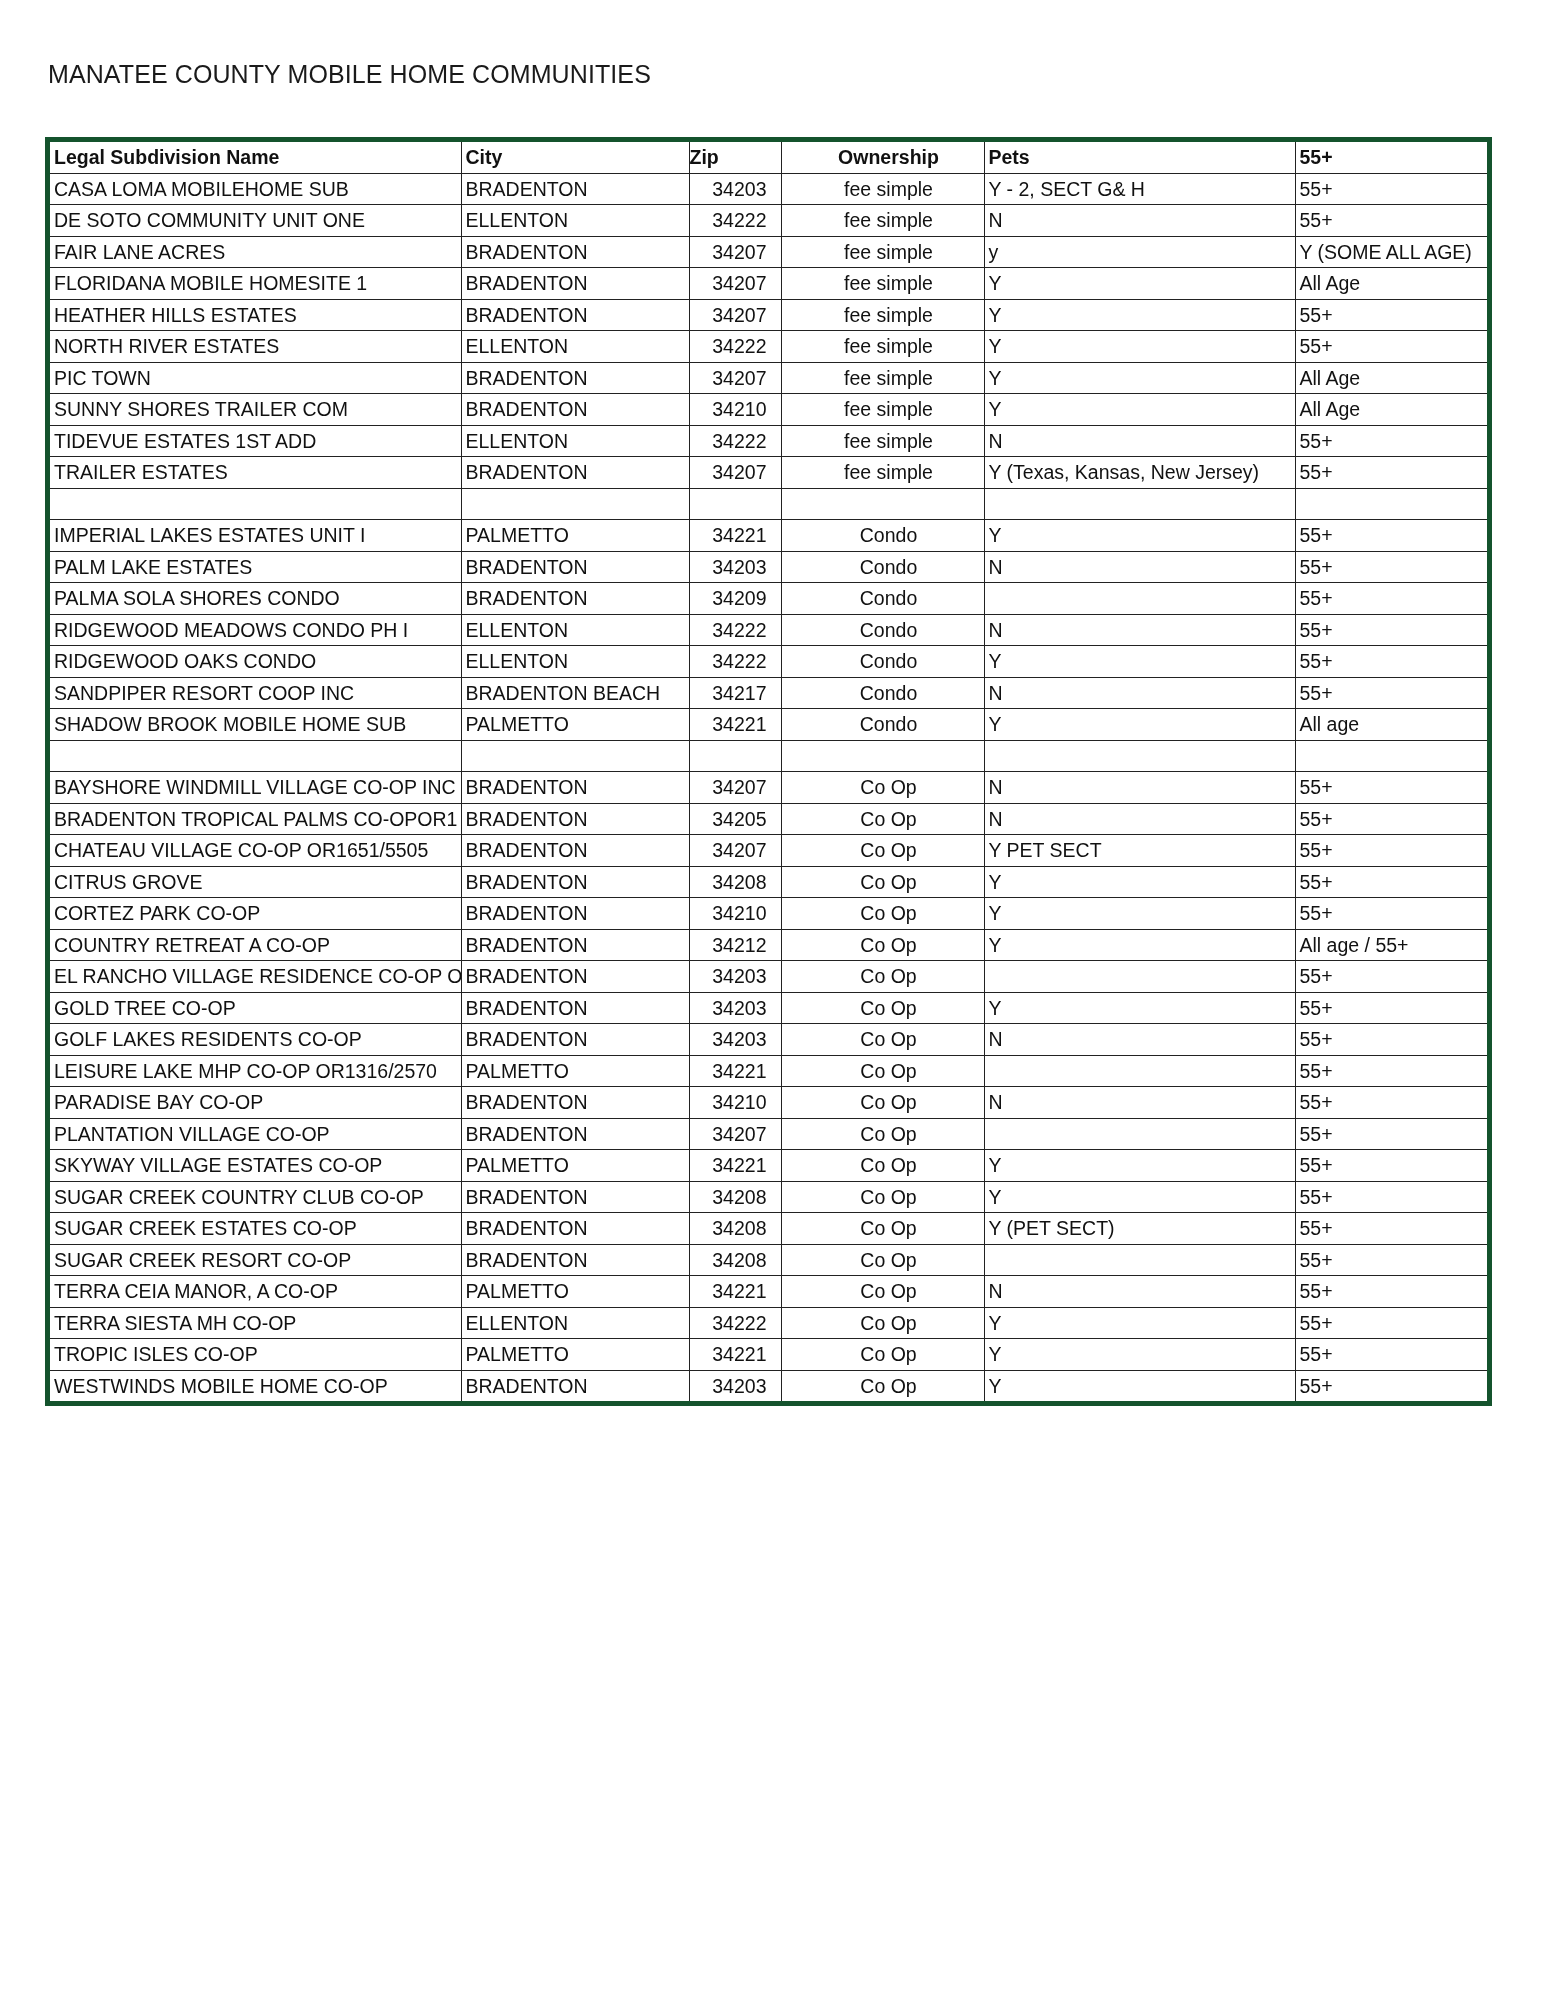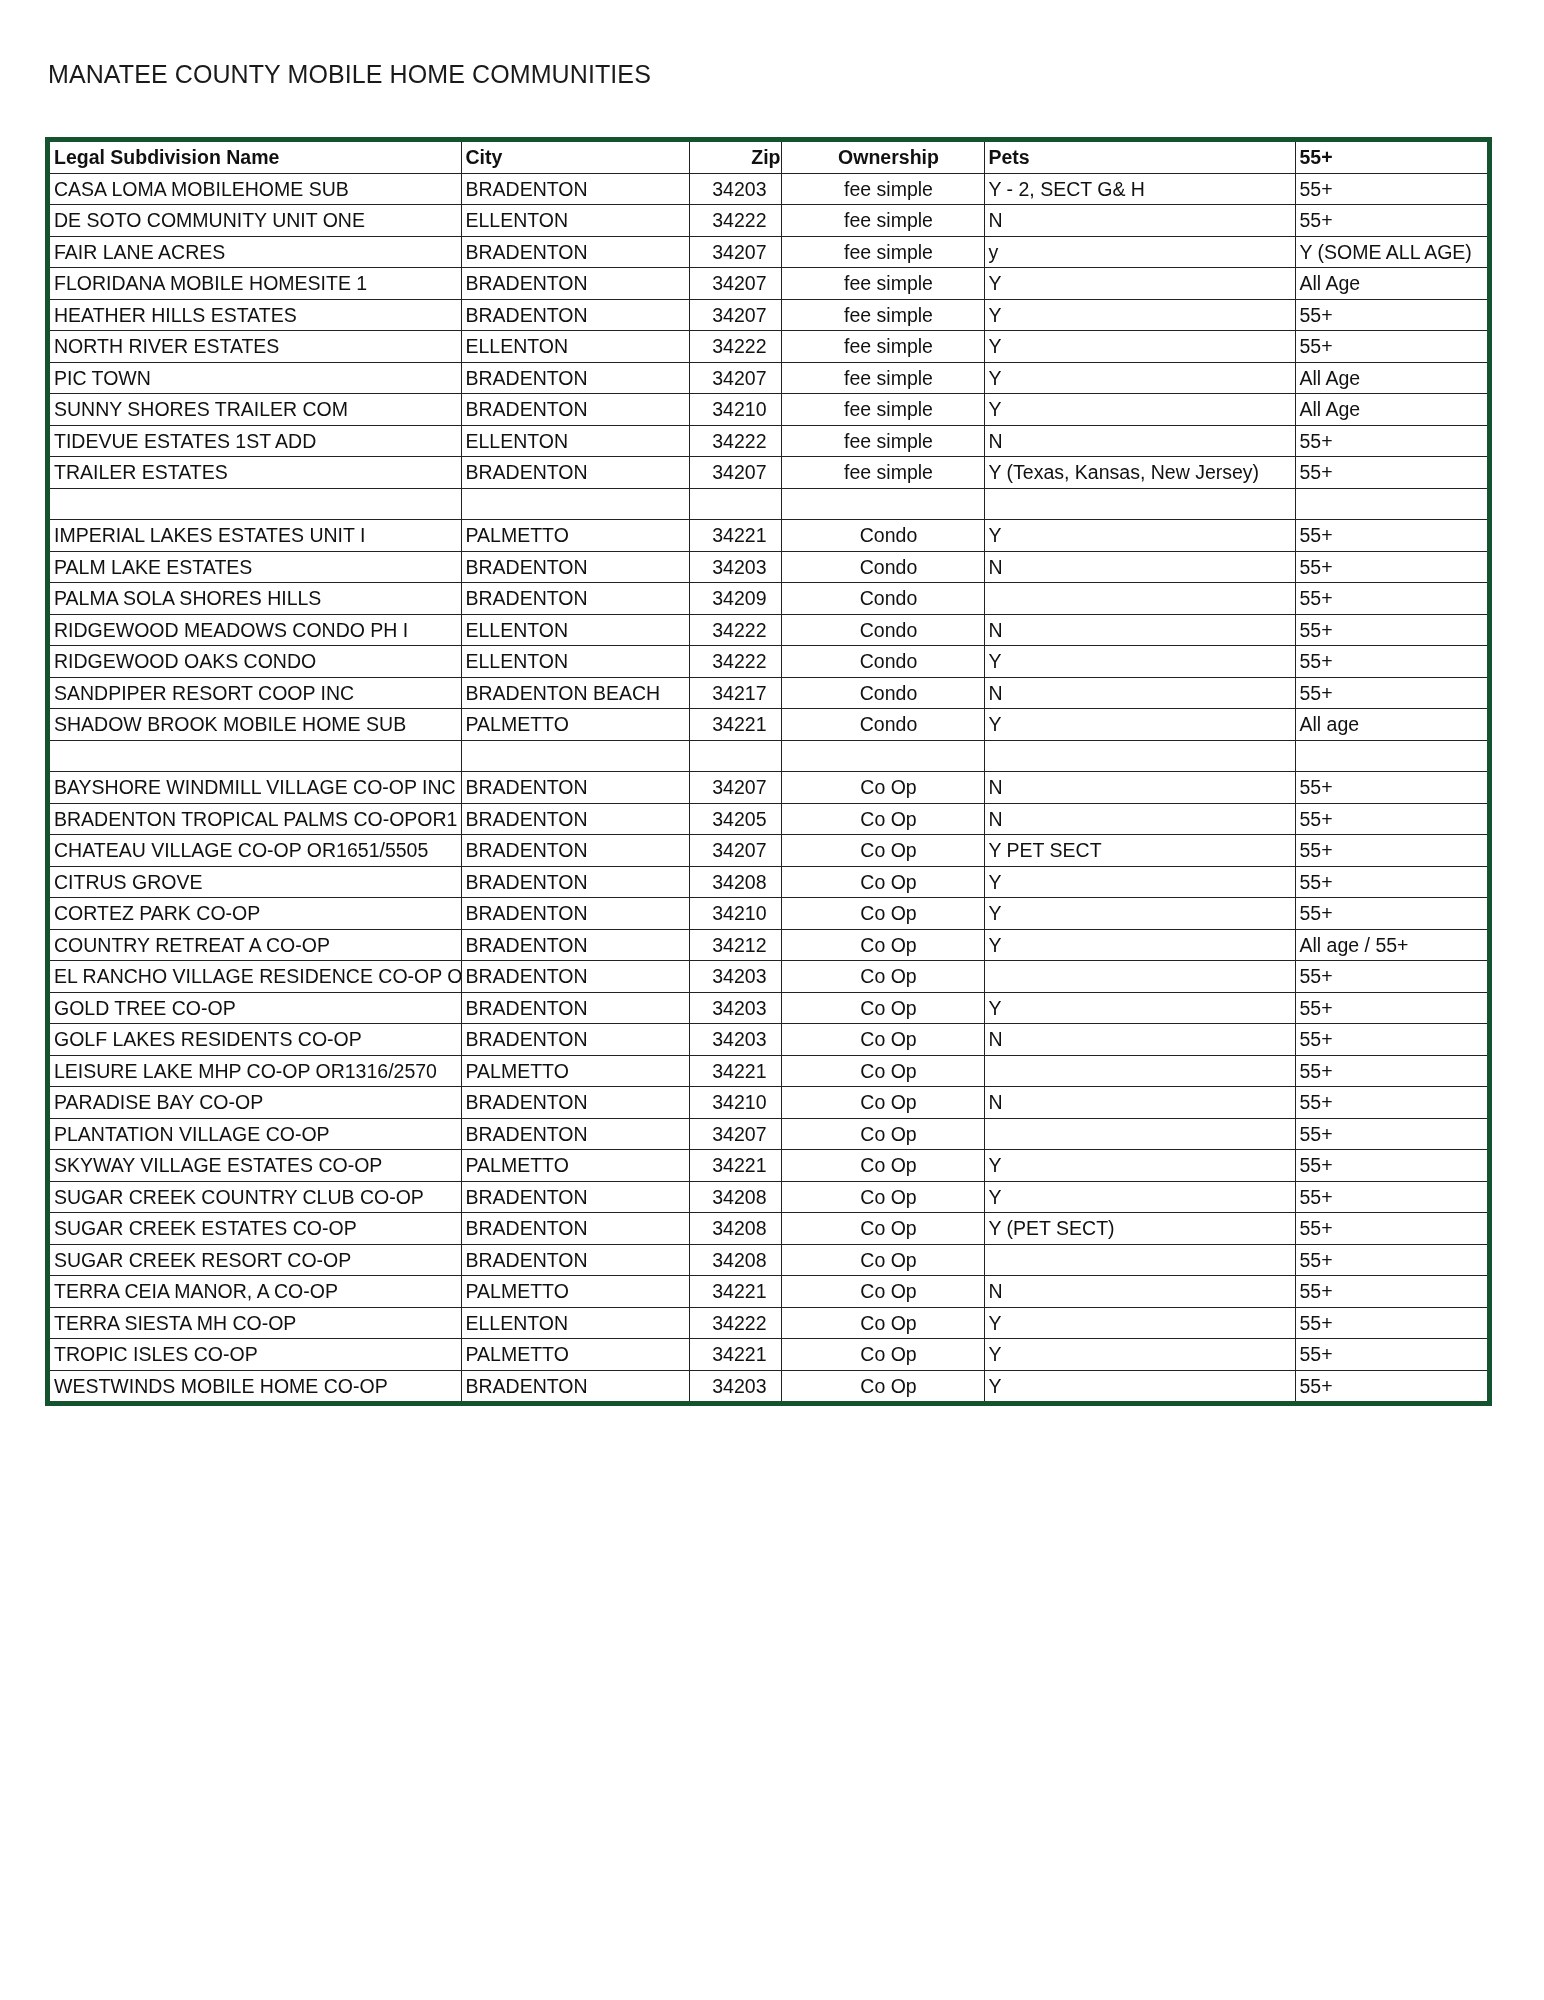--- a/index.html
+++ b/index.html
@@ -62,21 +62,21 @@
   table.grid th {
     font-weight: bold;
     text-align: left;
     font-size: 19.5px;
   }
   table.grid th.center, table.grid td.center {
     text-align: center;
     padding-left: 12px;
   }
   table.grid td.zip { text-align: right; padding-right: 14px; padding-left: 16px; }
-  table.grid th.zip { text-align: right; padding-left: 0; }
+  table.grid th.zip { text-align: left; padding-left: 0; }
   tr.spacer td { height: 30.5px; }
 </style>
 </head>
 <body>
 
 <div class="page-title">MANATEE COUNTY MOBILE HOME COMMUNITIES</div>
 
 <div class="table-wrap">
   <table class="grid">
     <colgroup>
@@ -196,21 +196,21 @@
         </tr>
         <tr>
           <td>PALM LAKE ESTATES</td>
           <td>BRADENTON</td>
           <td class="zip">34203</td>
           <td class="center">Condo</td>
           <td>N</td>
           <td>55+</td>
         </tr>
         <tr>
-          <td>PALMA SOLA SHORES HILLS</td>
+          <td>PALMA SOLA SHORES CONDO</td>
           <td>BRADENTON</td>
           <td class="zip">34209</td>
           <td class="center">Condo</td>
           <td></td>
           <td>55+</td>
         </tr>
         <tr>
           <td>RIDGEWOOD MEADOWS CONDO PH I</td>
           <td>ELLENTON</td>
           <td class="zip">34222</td>

